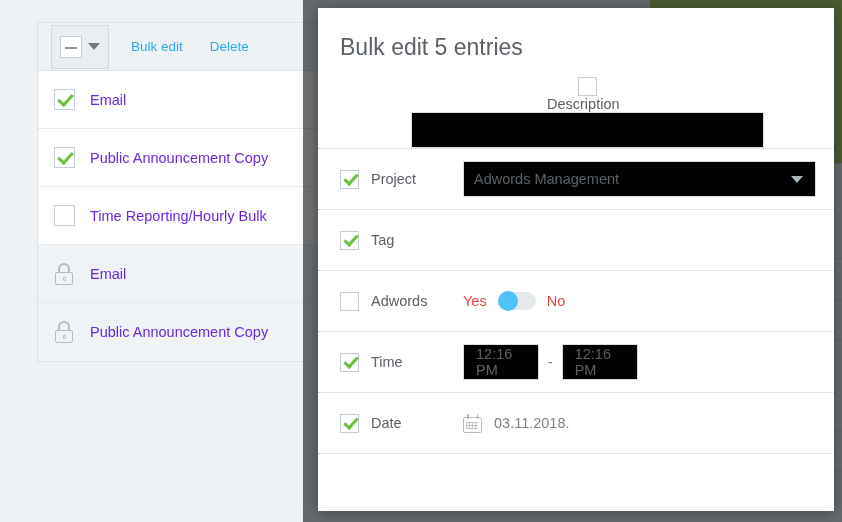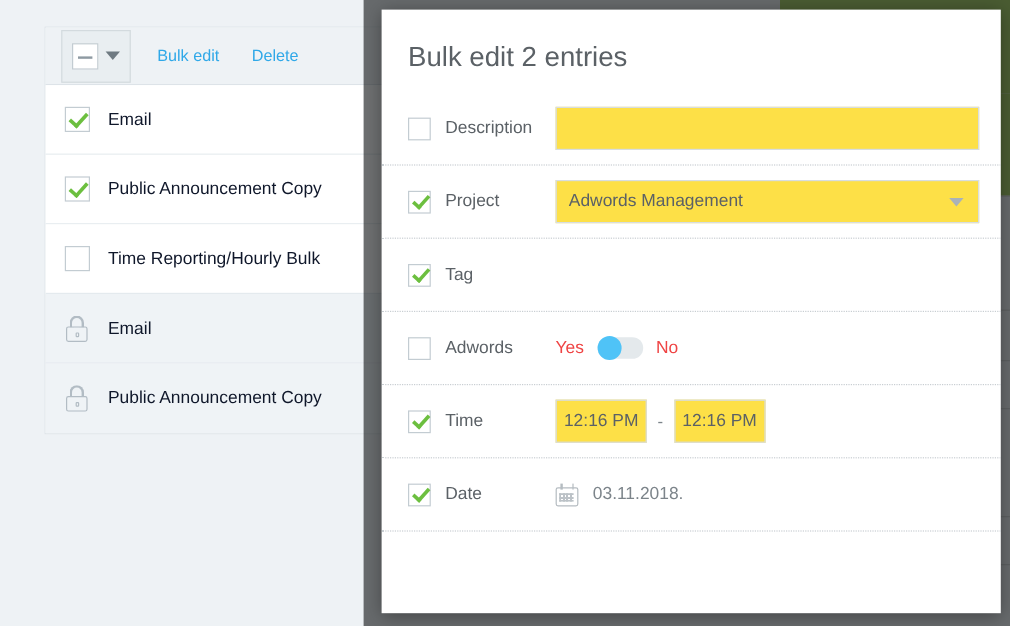--- a/index.html
+++ b/index.html
@@ -121,21 +121,21 @@
     content: "";
     position: absolute;
     left: 6.5px; top: 4px;
     width: 3px; height: 4px;
     border: 1px solid #b2bcc4;
     border-radius: 1px;
     box-sizing: border-box;
   }
   .entry-title {
     font-size: 14.5px;
-    color: #0f172a;
+    color: #6d28d9;
     white-space: nowrap;
   }
   .entry-meta {
     position: absolute;
     right: 4px;
     display: flex;
     align-items: center;
     gap: 7px;
     white-space: nowrap;
     overflow: hidden;
@@ -179,21 +179,21 @@
     margin: 0;
   }
   .form-row {
     display: flex;
     align-items: center;
     min-height: 61px;
     padding-left: 22px;
     border-bottom: 1px dotted #c8ced2;
     box-sizing: border-box;
   }
-  .form-row.first { margin-top: 16px; }
+  .form-row.first { margin-top: 16px; flex-direction: column; }
   .row-cb {
     width: 19px; height: 19px;
     border: 1px solid #c3ccd2;
     background: #fff;
     box-sizing: border-box;
     position: relative;
     flex: 0 0 auto;
   }
   .row-cb.checked::after {
     content: "";
@@ -207,21 +207,21 @@
   .row-label {
     width: 92px;
     margin-left: 12px;
     font-size: 14.5px;
     color: #5b6166;
     flex: 0 0 auto;
   }
   .field {
     height: 36px;
     border: 1px solid #d7dde1;
-    background: #fde047;
+    background: #000000;
     box-sizing: border-box;
     display: flex;
     align-items: center;
     padding: 0 10px;
     font-size: 14.5px;
     color: #5b6166;
   }
   .field.wide { width: 353px; }
   .select-field {
     position: relative;
@@ -252,21 +252,21 @@
     background: #e4e9ec;
     position: relative;
   }
   .toggle .knob {
     position: absolute;
     left: 0; top: -1px;
     width: 20px; height: 20px;
     border-radius: 50%;
     background: #4fc3f7;
   }
-  .time-field { width: 76px; justify-content: center; padding: 4px; }
+  .time-field { width: 76px; justify-content: center; padding: 12px; }
   .time-dash { color: #7c848a; margin: 0 9px; font-size: 14px; }
   .cal-icon {
     width: 19px; height: 19px;
     position: relative;
     margin-right: 12px;
     flex: 0 0 auto;
   }
   .cal-icon .frame {
     position: absolute;
     left: 0; top: 3px;
@@ -403,21 +403,21 @@
     <div class="ov-line" style="left:512px; top:340px; width:27px;"></div>
     <div class="ov-line" style="left:512px; top:430px; width:27px;"></div>
     <div class="ov-line" style="left:512px; top:470px; width:27px;"></div>
     <div class="ov-text" style="left:518px; top:362px;">ur</div>
     <div class="ov-text" style="left:515px; top:421px;">0:</div>
     <div class="ov-text" style="left:515px; top:482px;">2:</div>
   </div>
 
   <div class="modal">
 
-    <h1 class="modal-title">Bulk edit 2 entries</h1>
+    <h1 class="modal-title">Bulk edit 5 entries</h1>
 
     <div class="form-row first">
       <span class="row-cb"></span>
       <span class="row-label">Description</span>
       <span class="field wide"></span>
     </div>
 
     <div class="form-row">
       <span class="row-cb checked"></span>
       <span class="row-label">Project</span>

